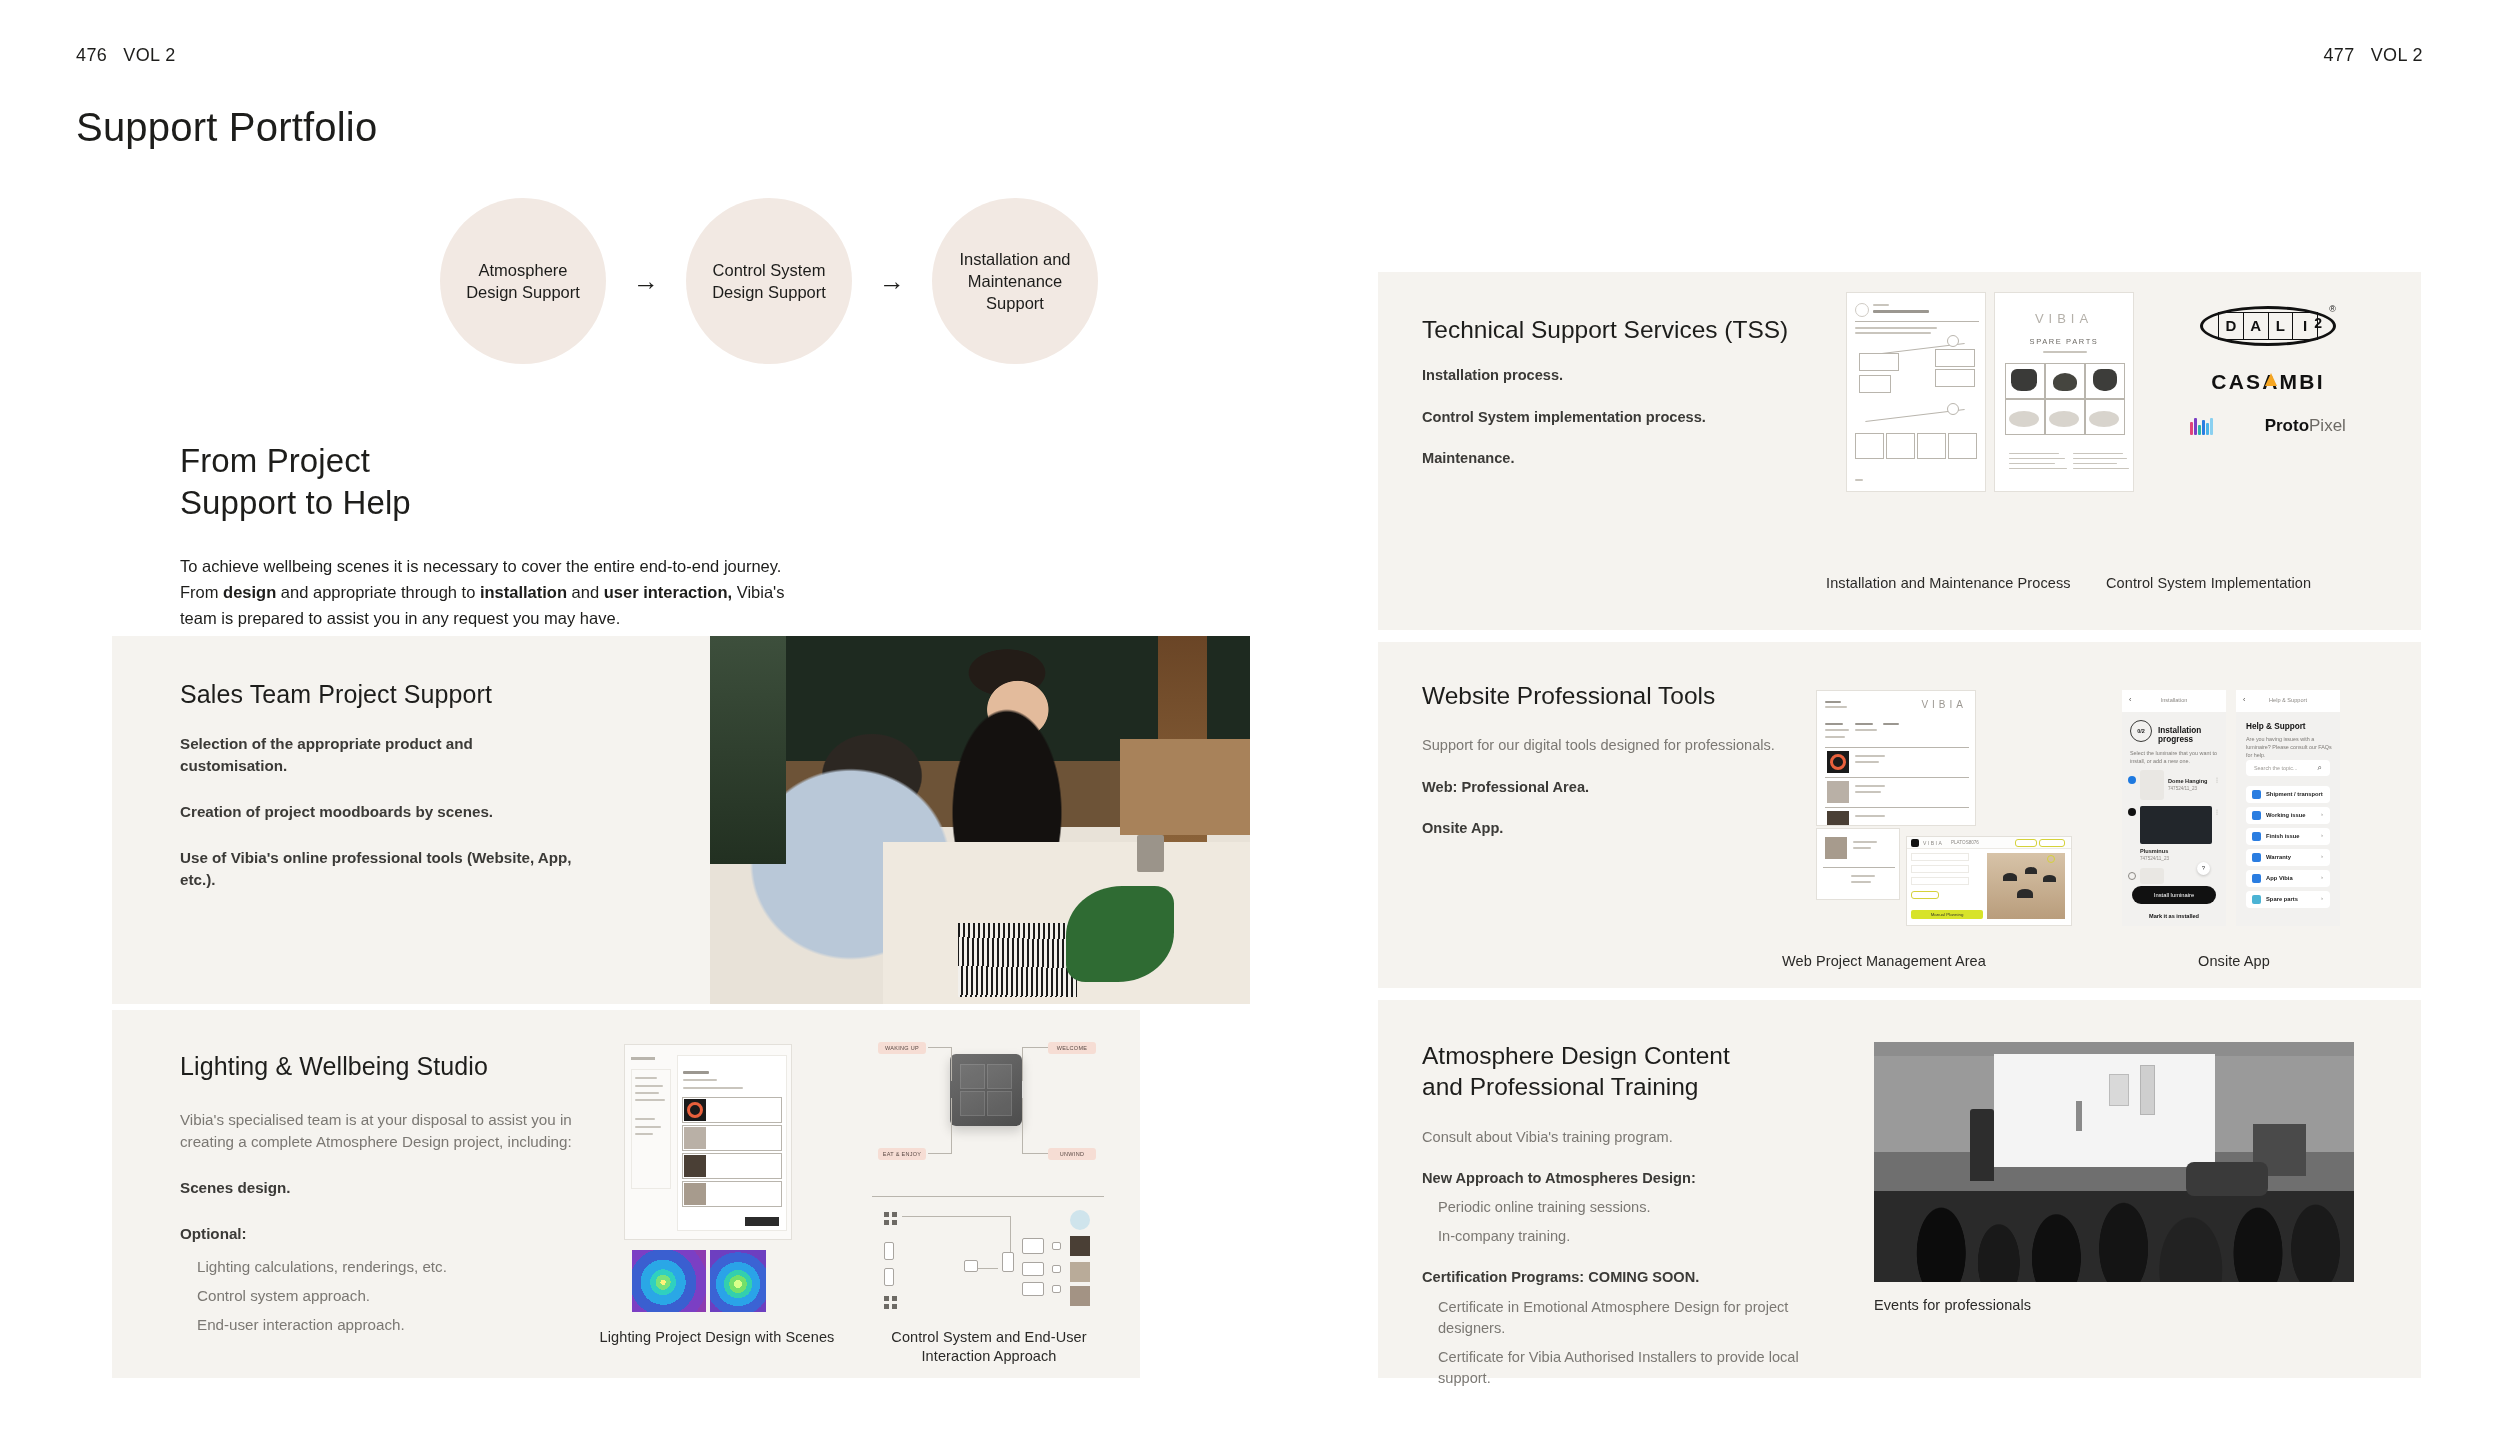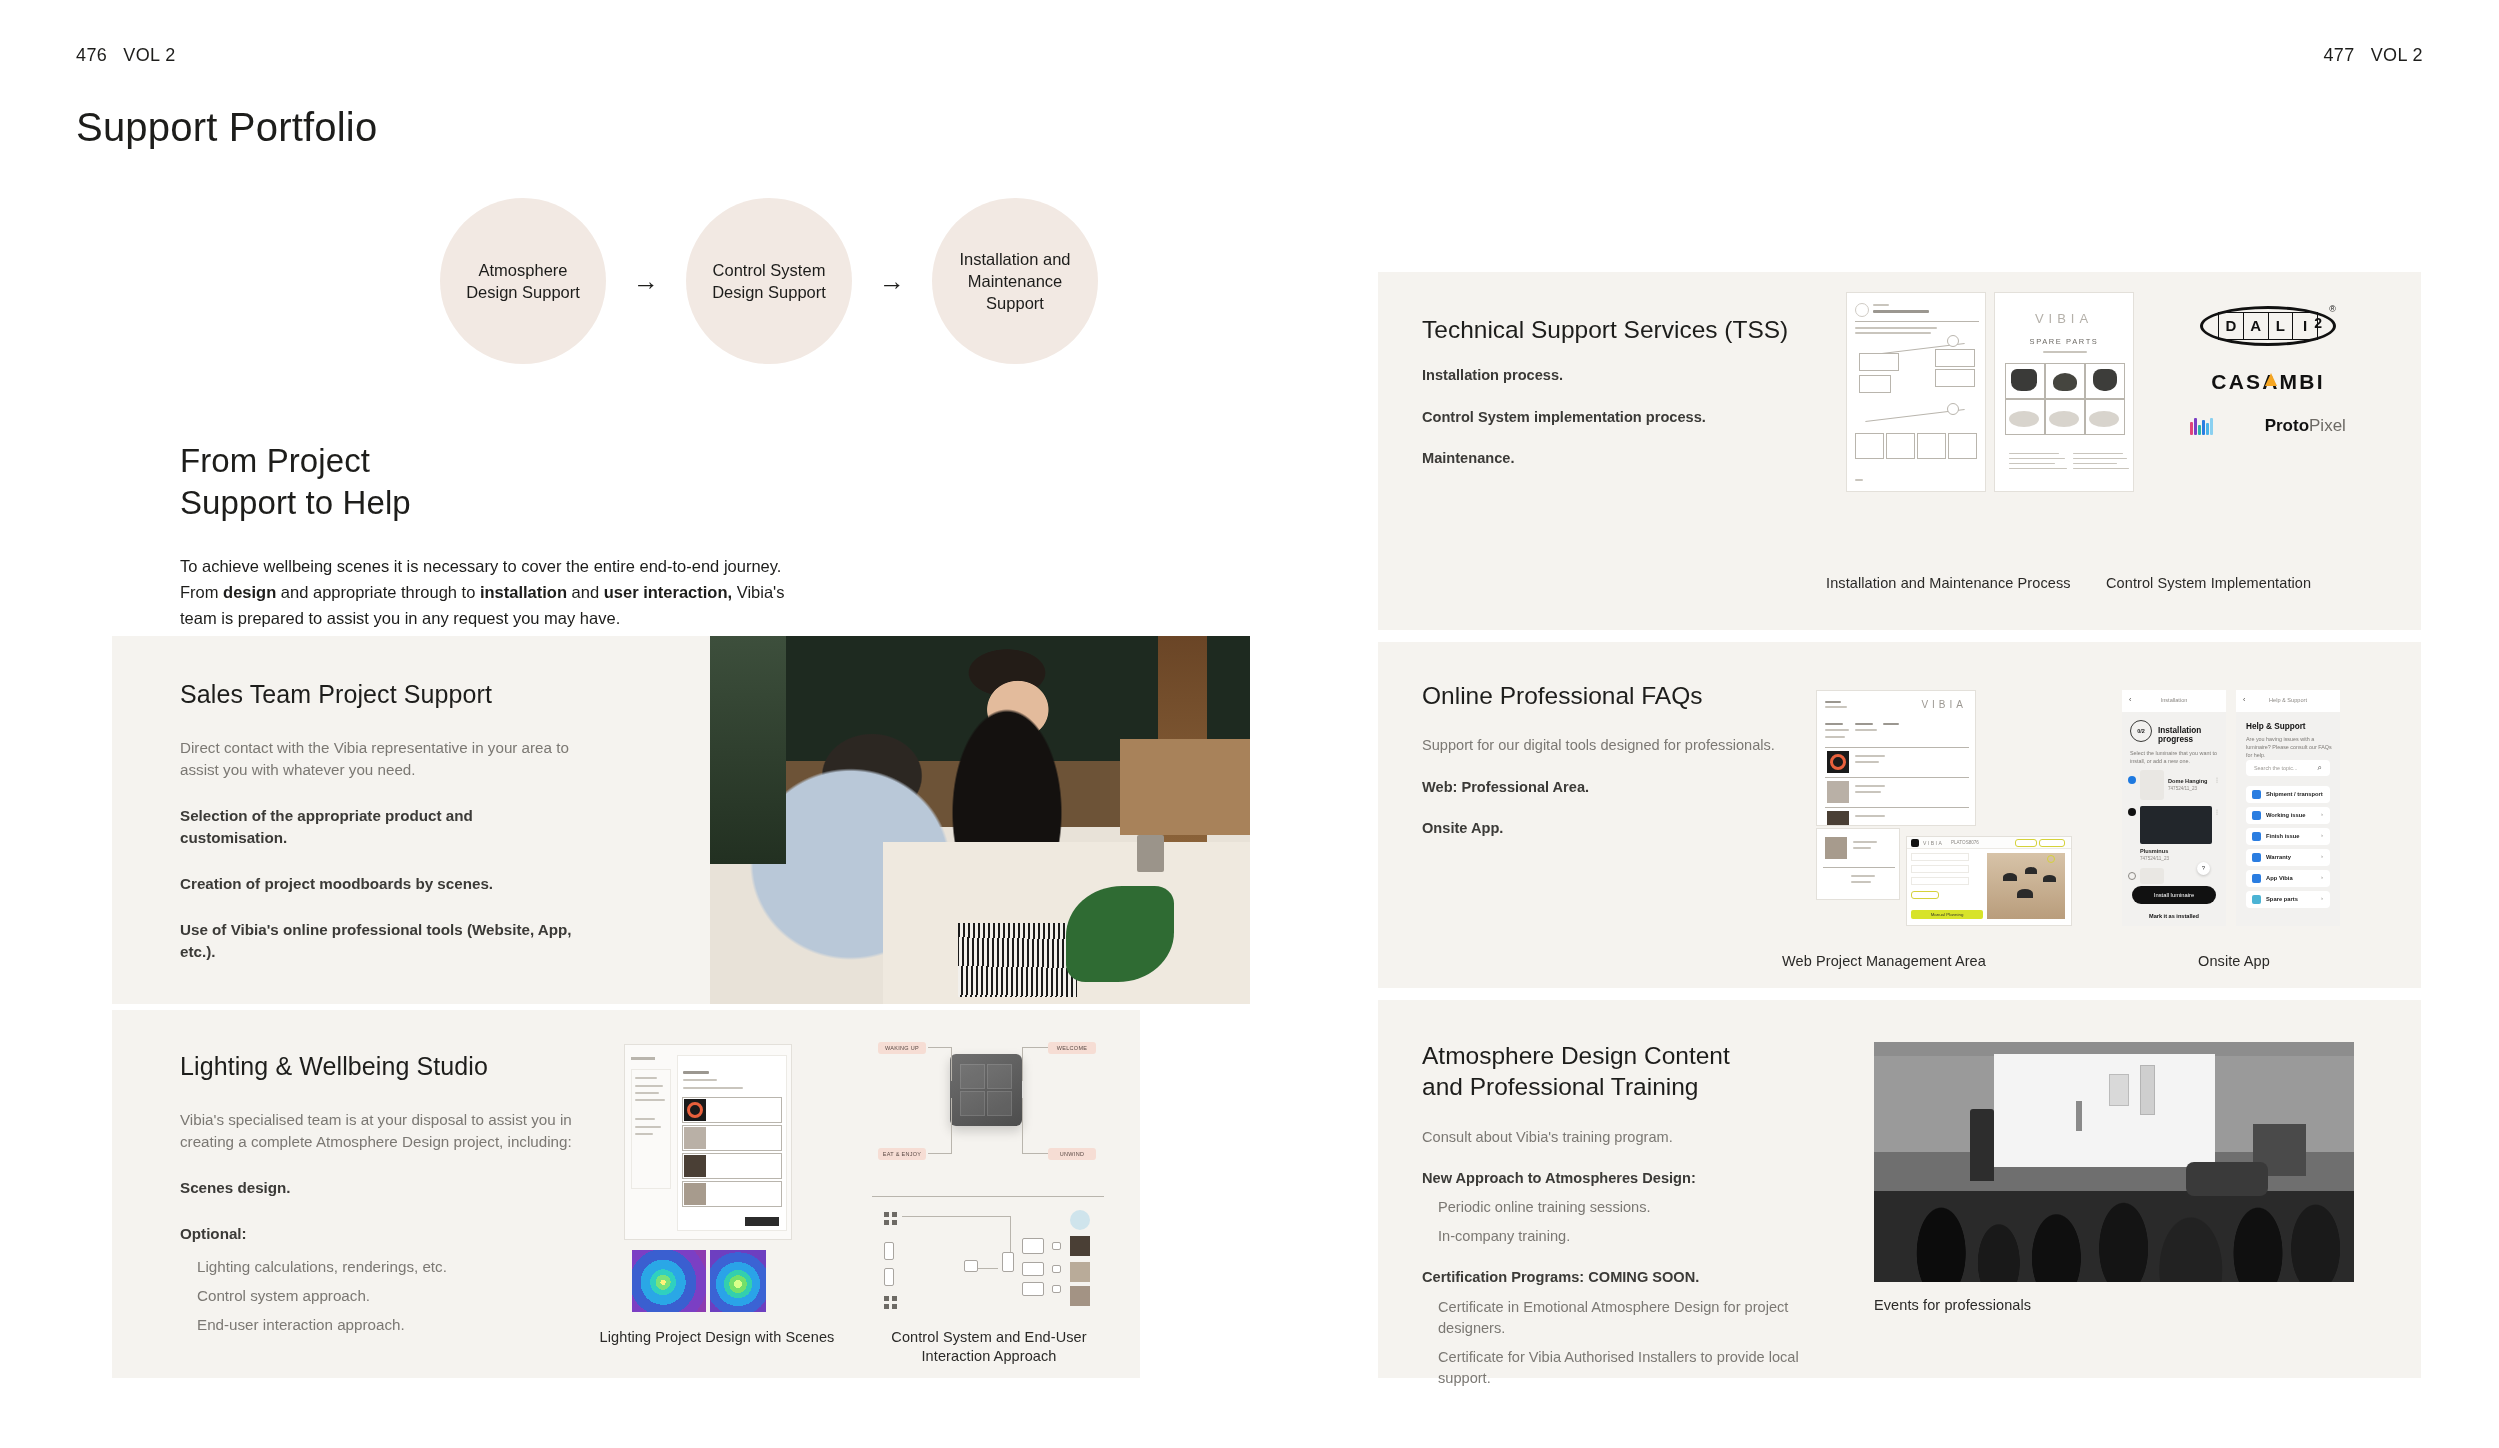--- a/index.html
+++ b/index.html
@@ -239,21 +239,20 @@
     <h2>
       <span>From Project</span><br>
       <span>Support to Help</span>
     </h2>
     <p><span>To achieve wellbeing scenes it is necessary to cover the entire end-to-end journey. From </span><b>design</b><span> and appropriate through to </span><b>installation</b><span> and </span><b>user interaction,</b><span> Vibia's team is prepared to assist you in any request you may have.</span></p>
   </div>
 
   <section class="card" id="card-sales">
     <div class="card-body" style="top:44px">
       <div class="card-h">Sales Team Project Support</div>
-      <div class="card-lead">Direct contact with the Vibia representative in your area to assist you with whatever you need.</div>
       <div class="bullet-b">Selection of the appropriate product and customisation.</div>
       <div class="bullet-b">Creation of project moodboards by scenes.</div>
       <div class="bullet-b">Use of Vibia's online professional tools (Website, App, etc.).</div>
     </div>
     <div class="photo-sales ph-meeting">
       <div class="glass"></div>
       <div class="door"></div>
       <div class="floor"></div>
       <div class="tabletop"></div>
       <div class="board"></div>
@@ -442,21 +441,21 @@
         <span class="nm"><span>Proto</span><em>Pixel</em></span>
       </div>
     </div>
 
     <div class="caption" style="left:448px; top:302px;">Installation and Maintenance Process</div>
     <div class="caption" style="left:728px; top:302px;">Control System Implementation</div>
   </section>
 
   <section id="panel-tools">
     <div class="rp-body" style="top:38px">
-      <div class="rp-h">Online Professional FAQs</div>
+      <div class="rp-h">Website Professional Tools</div>
       <div class="rp-lead">Support for our digital tools designed for professionals.</div>
       <div class="rp-b">Web: Professional Area.</div>
       <div class="rp-b">Onsite App.</div>
     </div>
 
     <div class="sheet" style="left:438px; top:48px; width:160px; height:136px;">
       <div class="txl d" style="left:8px;top:10px;width:16px;height:2px;"></div>
       <div class="txl" style="left:8px;top:15px;width:22px;"></div>
       <div style="position:absolute;right:8px;top:8px;font-size:10px;letter-spacing:4px;color:#9c9892;">VIBIA</div>
       <div class="txl d" style="left:8px;top:32px;width:18px;"></div>

